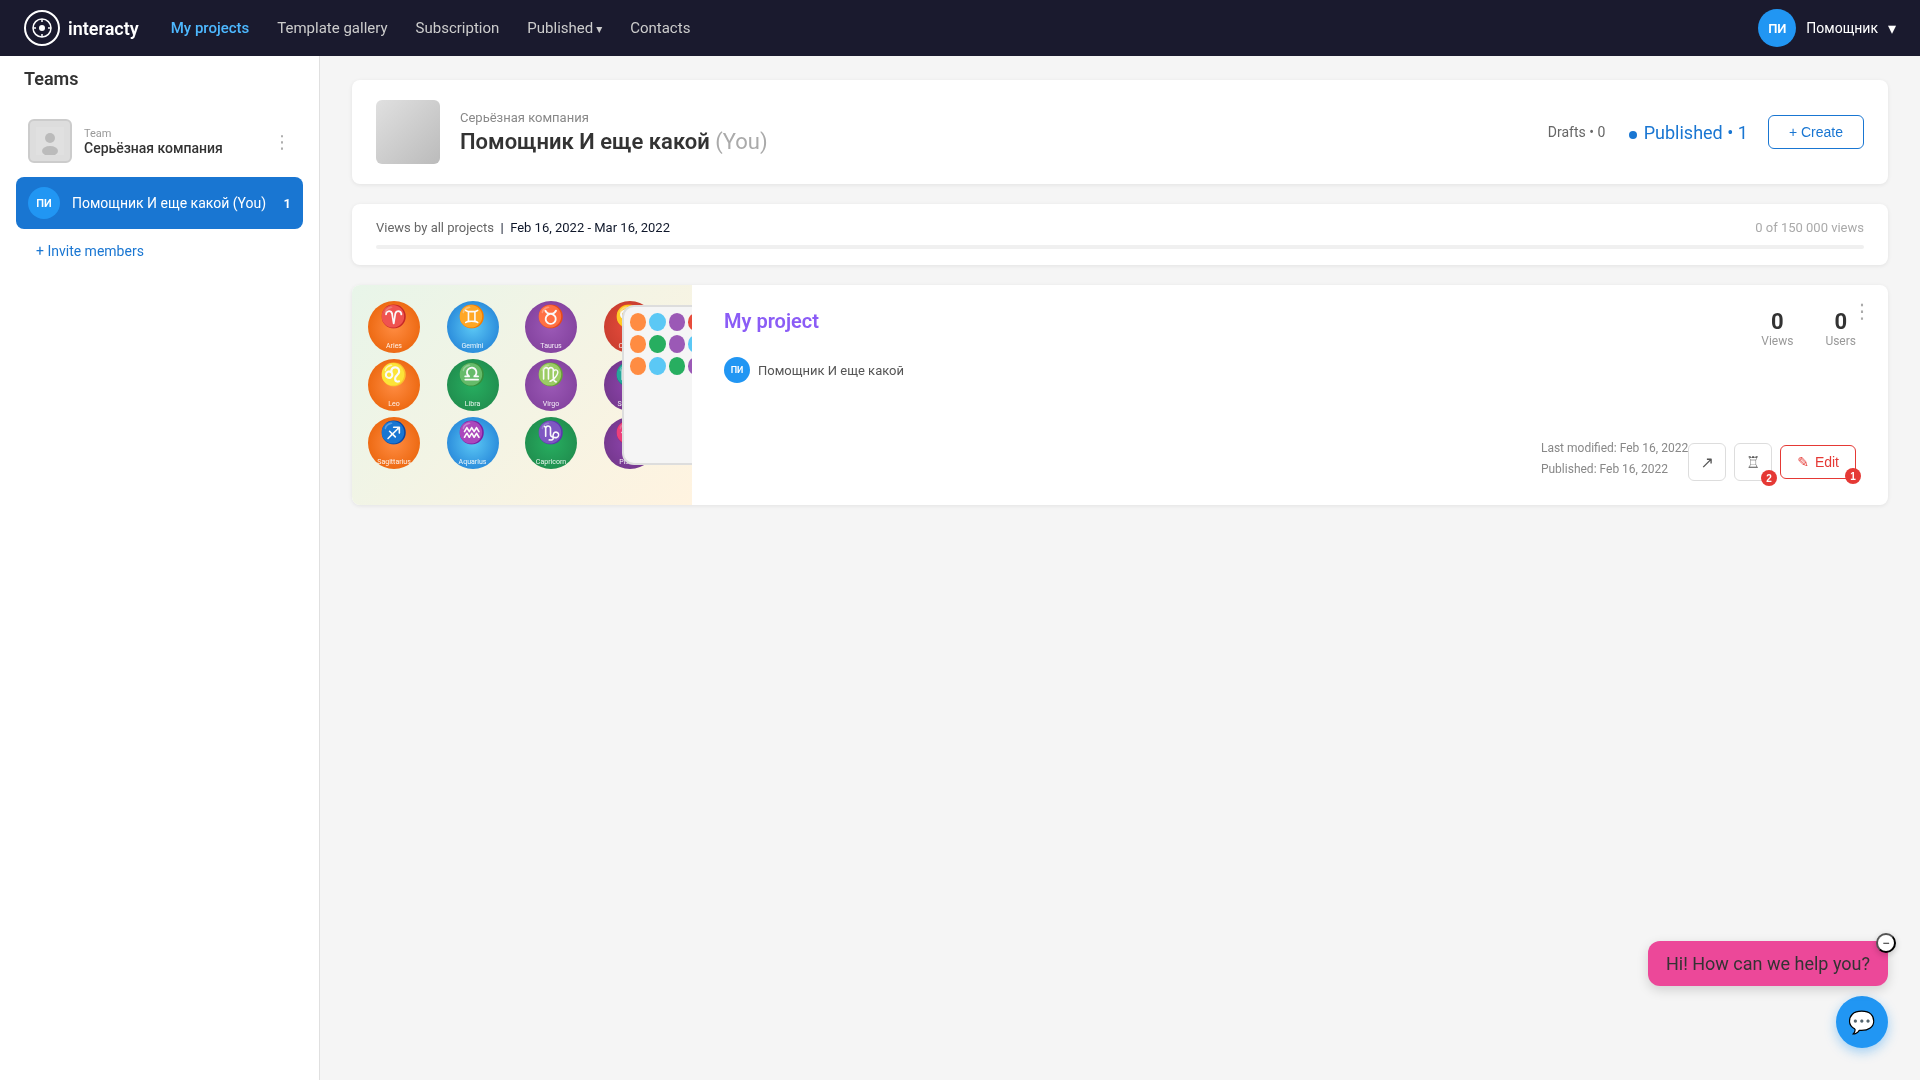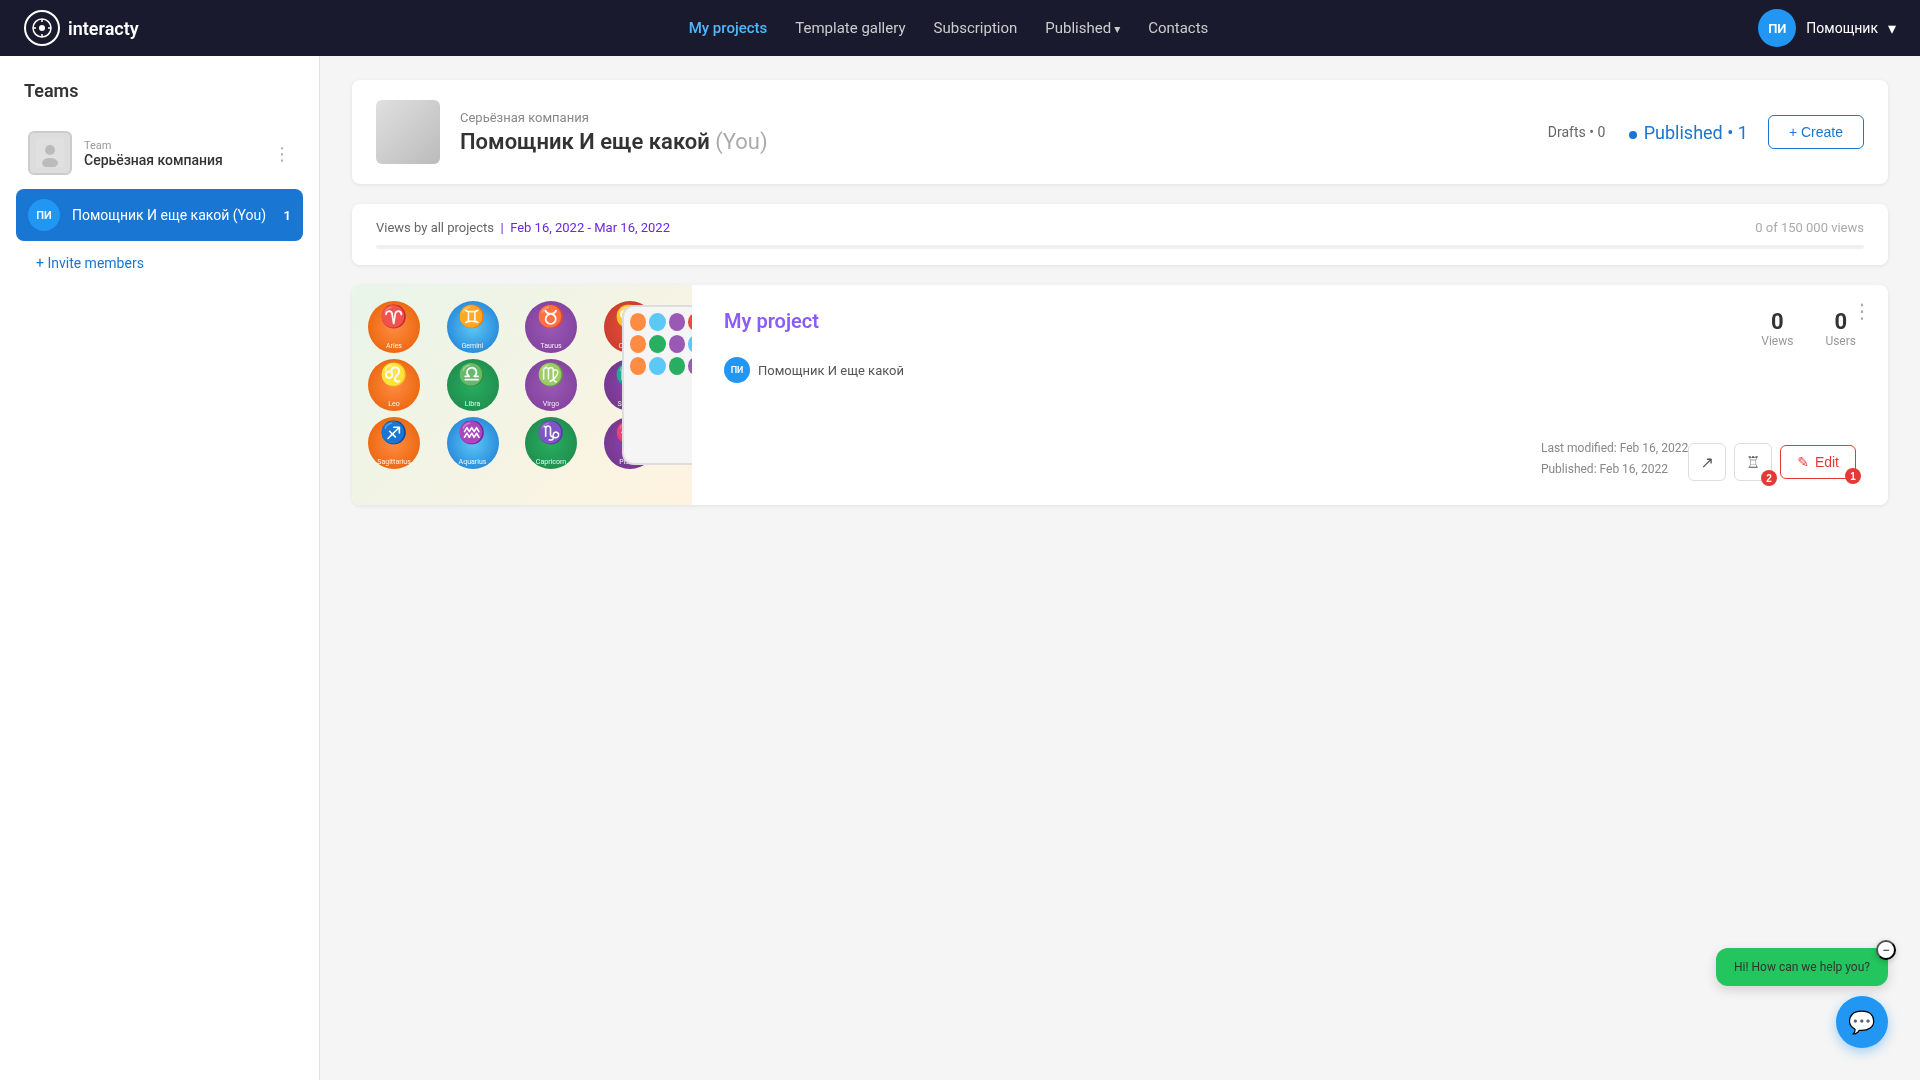--- a/index.html
+++ b/index.html
@@ -35,21 +35,20 @@
       align-items: center;
       justify-content: center;
       font-size: 10px;
       color: #fff;
     }
     .nav-links {
       display: flex;
       align-items: center;
       gap: 28px;
       flex: 1;
-      justify-content: center;
     }
     .nav-link {
       color: #ccc;
       text-decoration: none;
       font-size: 15px;
       cursor: pointer;
     }
     .nav-link.active {
       color: #4db8ff;
       font-weight: 500;
@@ -88,21 +87,21 @@
       display: flex;
       margin-top: 56px;
       min-height: calc(1080px - 56px);
     }
 
     
     .sidebar {
       width: 320px;
       background: #fff;
       border-right: 1px solid #e0e0e0;
-      padding: 24px 16px;
+      padding: 12px 16px;
       flex-shrink: 0;
     }
     .sidebar-title {
       font-size: 18px;
       font-weight: 600;
       color: #333;
       margin-bottom: 20px;
       padding-left: 8px;
     }
     .team-item {
@@ -267,21 +266,21 @@
     .views-bar-top {
       display: flex;
       justify-content: space-between;
       align-items: center;
       margin-bottom: 10px;
     }
     .views-label {
       font-size: 13px;
       color: #666;
     }
-    .views-label .date-range { color: #6d28d9; }
+    .views-label .date-range { color: #0f172a; }
     .views-count {
       font-size: 13px;
       color: #aaa;
     }
     .views-progress {
       height: 4px;
       background: #f0f0f0;
       border-radius: 2px;
       overflow: hidden;
     }
@@ -506,25 +505,25 @@
       position: fixed;
       bottom: 32px;
       right: 32px;
       display: flex;
       flex-direction: column;
       align-items: flex-end;
       gap: 10px;
       z-index: 200;
     }
     .chat-bubble {
-      background: #22c55e;
+      background: #ec4899;
       border-radius: 12px;
       padding: 12px 18px;
       box-shadow: 0 4px 12px rgba(0,0,0,0.15);
-      font-size: 12px;
+      font-size: 18px;
       color: #333;
     }
     .chat-close {
       position: absolute;
       top: -8px;
       right: -8px;
       width: 20px;
       height: 20px;
       background: #fff;
       border-radius: 50%;

